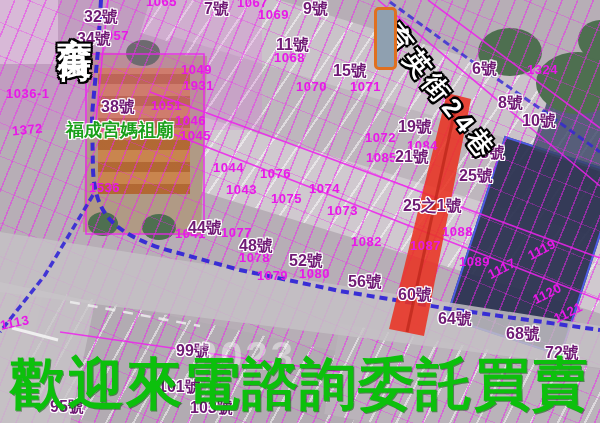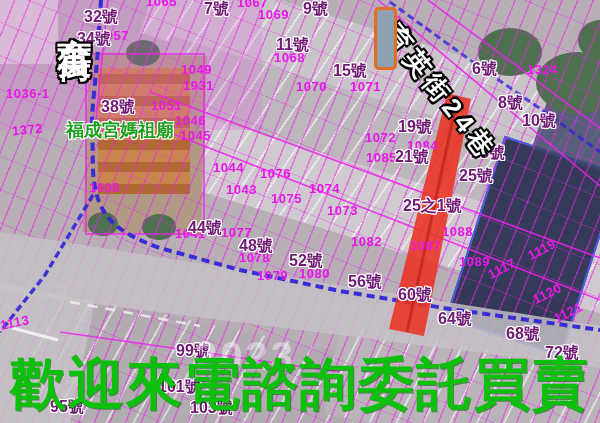--- a/index.html
+++ b/index.html
@@ -161,21 +161,21 @@
       <div class="pnum" style="left: 260px; top: 167px;">1076</div>
       <div class="pnum" style="left: 226px; top: 183px;">1043</div>
       <div class="pnum" style="left: 309px; top: 182px;">1074</div>
       <div class="pnum" style="left: 271px; top: 192px;">1075</div>
       <div class="pnum" style="left: 327px; top: 204px;">1073</div>
       <div class="pnum" style="left: 407px; top: 139px;">1084</div>
       <div class="pnum" style="left: 366px; top: 151px;">1085</div>
       <div class="pnum" style="left: 442px; top: 225px;">1088</div>
       <div class="pnum" style="left: 410px; top: 239px;">1087</div>
       <div class="pnum" style="left: 459px; top: 255px;">1089</div>
-      <div class="pnum" style="left: 89px; top: 181px;">1608</div>
+      <div class="pnum" style="left: 89px; top: 181px;">1536</div>
       <div class="pnum" style="left: 221px; top: 226px;">1077</div>
       <div class="pnum" style="left: 175px; top: 227px;">1041</div>
       <div class="pnum" style="left: 239px; top: 251px;">1078</div>
       <div class="pnum" style="left: 257px; top: 269px;">1079</div>
       <div class="pnum" style="left: 299px; top: 267px;">1080</div>
       <div class="pnum" style="left: 351px; top: 235px;">1082</div>
       <div class="pnum" style="left: 487px; top: 262px; transform: rotate(-27deg);">1117</div>
       <div class="pnum" style="left: 527px; top: 243px; transform: rotate(-27deg);">1119</div>
       <div class="pnum" style="left: 532px; top: 287px; transform: rotate(-27deg);">1120</div>
       <div class="pnum" style="left: 553px; top: 306px; transform: rotate(-27deg);">1121</div>

